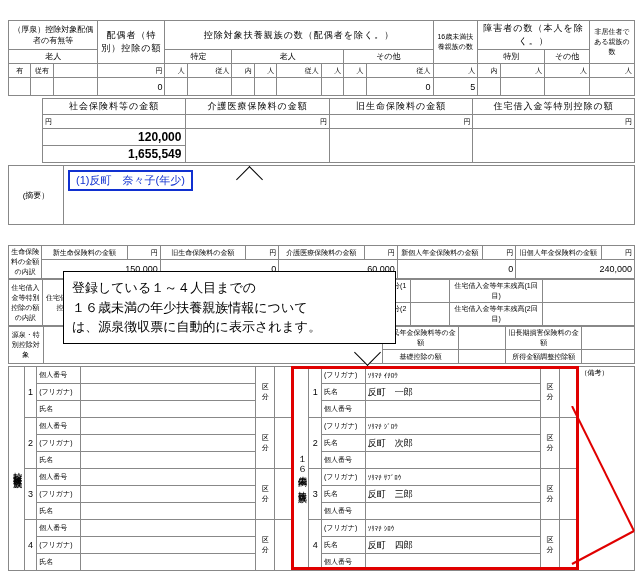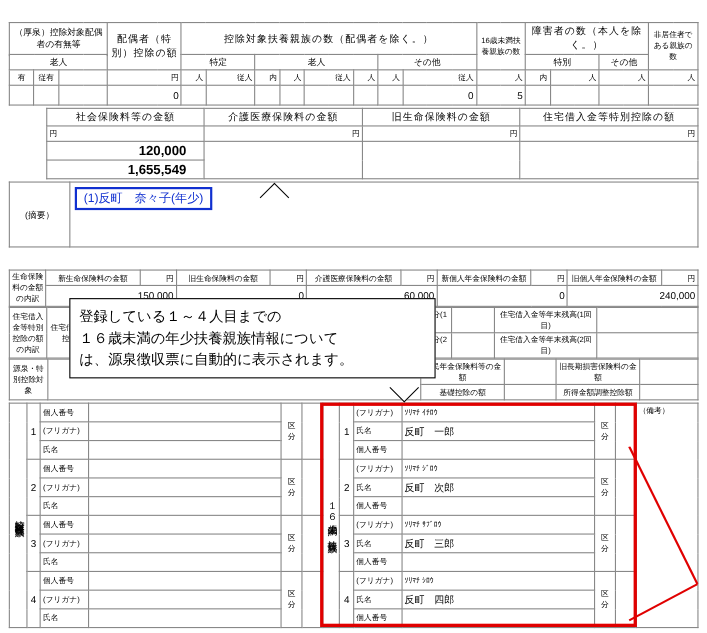--- a/index.html
+++ b/index.html
@@ -66,21 +66,21 @@
     margin-top: 12px;
   }
   .row2 td { height: 14px; }
   .vlabel {
     writing-mode: vertical-rl;
     text-orientation: upright;
     font-size: 9px;
     letter-spacing: 1px;
     width: 12px;
   }
-  .amount-cell { font-size: 12px; font-weight: bold; text-align: right; padding-right: 16px;}
+  .amount-cell { font-size: 12px; font-weight: bold; text-align: right; padding-right: 4px;}
   .hdr { font-size: 9px; letter-spacing: 1px;}
   .thin td { height: 11px; }
 </style>
 </head>
 <body>
 
 <div class="section">
 
 <table>
 <tbody>

